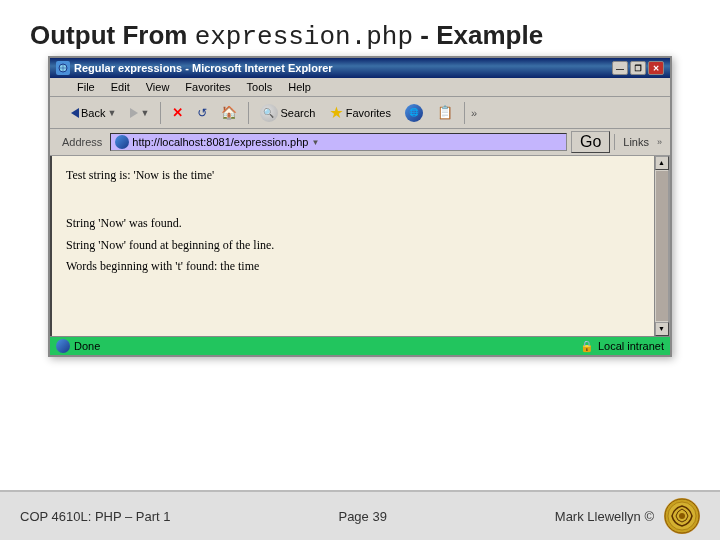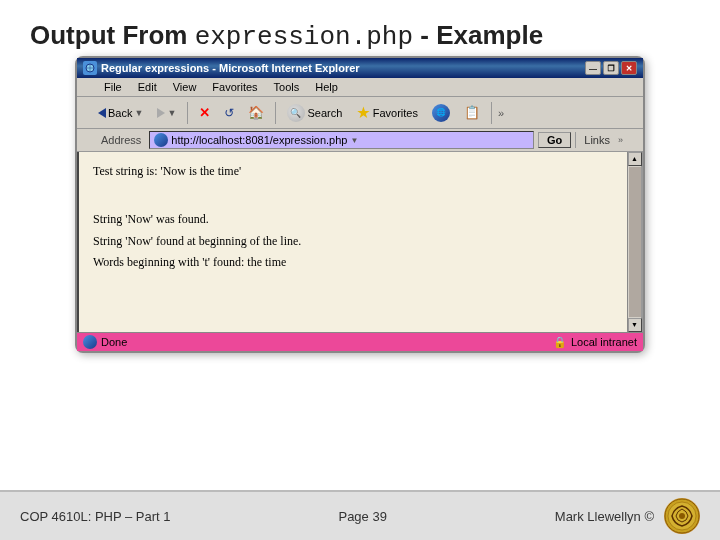--- a/index.html
+++ b/index.html
@@ -32,24 +32,24 @@
     }
     .title .code {
       font-family: 'Courier New', monospace;
       font-weight: normal;
       font-size: 26px;
       color: #222;
     }
 
     
     .browser-window {
-      width: 570px;
+      width: 624px;
       margin: 0 auto;
       border: 2px solid #888;
-      border-radius: 8px;
+      border-radius: 0;
       box-shadow: 2px 2px 8px rgba(0,0,0,0.3);
       background: #d4d0c8;
       font-family: Arial, sans-serif;
       font-size: 11px;
     }
 
     
     .browser-titlebar {
       background: linear-gradient(to bottom, #0a246a 0%, #3a6ea5 40%, #0a246a 100%);
       color: white;
@@ -192,21 +192,21 @@
       color: white;
     }
     .chevron-right {
       font-size: 9px;
       color: #555;
     }
 
     
     .browser-addressbar {
       background: #d4d0c8;
-      padding: 2px 20px;
+      padding: 2px 8px;
       display: flex;
       align-items: center;
       gap: 4px;
       border-bottom: 1px solid #999;
       font-size: 11px;
     }
     .addr-label {
       color: #444;
       padding: 1px 4px;
     }
@@ -233,23 +233,22 @@
       color: #000;
     }
     .addr-dropdown {
       font-size: 8px;
       color: #555;
     }
     .addr-go-btn {
       padding: 1px 8px;
       background: #d4d0c8;
       border: 1px outset #999;
-      font-size: 11px;
+      font-size: 16px;
       cursor: pointer;
-      font-weight: bold;
     }
     .addr-links {
       font-size: 11px;
       color: #333;
       padding: 1px 4px;
     }
     .addr-links-sep {
       width: 1px;
       height: 16px;
       background: #999;
@@ -304,21 +303,21 @@
       display: block;
       margin-bottom: 2px;
     }
     .content-gap {
       display: block;
       margin-bottom: 8px;
     }
 
     
     .browser-statusbar {
-      background: #ec4899;
+      background: #22c55e;
       padding: 2px 6px;
       display: flex;
       align-items: center;
       justify-content: space-between;
       font-size: 11px;
       border-top: 1px solid #888;
     }
     .status-left {
       display: flex;
       align-items: center;

